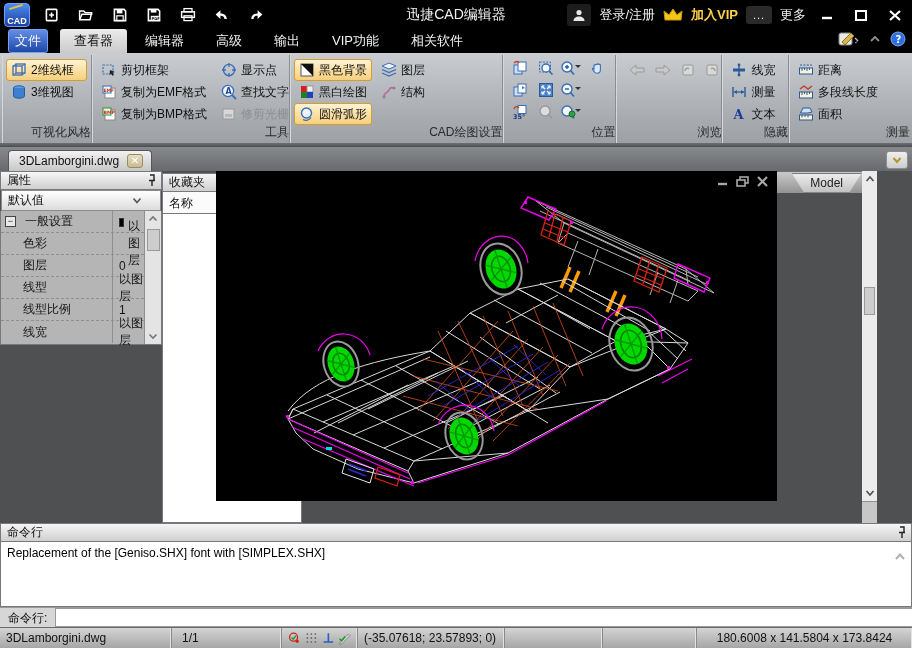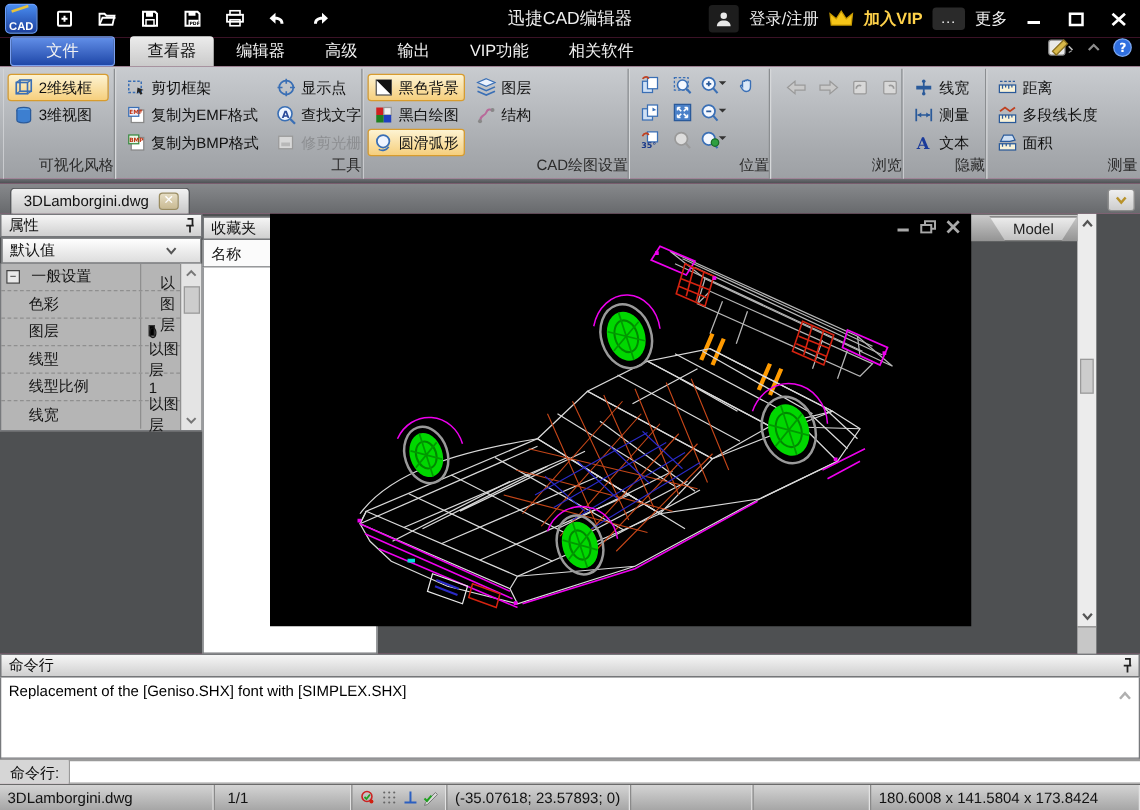--- a/index.html
+++ b/index.html
@@ -23,21 +23,21 @@
   .persontile { width:24px; height:22px; background:#1d1d1d; border-radius:3px;
                 display:flex; align-items:center; justify-content:center; }
   .dots { width:26px; height:18px; background:#2a2a2a; border-radius:3px; color:#fff;
           font-size:11px; letter-spacing:1px; display:flex; align-items:center; justify-content:center; }
   .winctl { width:26px; height:22px; display:flex; align-items:center; justify-content:center; }
 
   
   .menubar { position:relative; height:23px; background:#000; display:flex; align-items:flex-end; padding-left:8px; }
   .mtab { color:#f2f2f2; font-size:13px; padding:3px 14px; margin-right:4px; }
   .mtab.file { background:linear-gradient(#628fe8,#1f47a8); border:1px solid #7aa0f0; border-radius:3px;
-               padding:2px 28px; margin-right:12px; }
+               padding:2px 6px; margin-right:12px; }
   .mtab.active { background:linear-gradient(#ececec,#cacaca); color:#111; border-radius:3px 3px 0 0; }
   .mb-right { position:absolute; right:6px; bottom:2px; display:flex; align-items:center; gap:7px; }
 
   
   .ribbon { height:90px; background:linear-gradient(#c9ccd0,#a8abaf 72%,#9da0a4);
             display:flex; padding:2px 2px 0 2px; }
   .rgroup { display:flex; flex-direction:column; position:relative; padding:2px 4px 0 4px;
             border-right:1px solid #8b8e91; box-shadow:1px 0 0 #d6d8da inset; }
   .rgroup-label { position:absolute; bottom:2px; left:0; right:0; text-align:right;
                   font-size:12px; color:#2b2b2b; }
@@ -71,21 +71,21 @@
   .panel-header { height:19px; background:linear-gradient(#f6f6f6,#cfcfcf); border:1px solid #77797c;
                   display:flex; align-items:center; font-size:12px; color:#111; padding:0 4px 0 6px; }
   .panel-header .spacer { flex:1; }
   .combo { height:21px; margin:0 1px; background:linear-gradient(#ffffff,#dcdcdc); border:1px solid #8a8c8e;
            display:flex; align-items:center; font-size:12px; color:#111; padding:0 18px 0 6px; }
   .combo .spacer { flex:1; }
   .propgrid { height:134px; display:flex; border:1px solid #77797c; border-top:none; background:#b5b5b5; }
   .ptable { flex:1; display:flex; flex-direction:column; }
   .prow { height:22px; display:flex; align-items:center; border-bottom:1px dashed #8f8f8f; font-size:12px; color:#161616; }
   .prow .plabel { width:112px; padding-left:22px; border-right:1px solid #8f8f8f; align-self:stretch; display:flex; align-items:center; }
-  .prow .pvalue { flex:1; padding-left:6px; display:flex; align-items:flex-end; gap:4px; }
+  .prow .pvalue { flex:1; padding-left:6px; display:flex; align-items:flex-start; gap:4px; }
   .prow.section .plabel { padding-left:4px; gap:4px; border-right:1px solid #8f8f8f; }
   .expander { width:11px; height:11px; border:1px solid #444; background:#e8e8e8; font-size:9px;
               line-height:9px; text-align:center; color:#222; margin-right:5px; }
   .swatch { width:9px; height:9px; background:#000; border:1px solid #333; }
   .pscroll { width:17px; background:#e4e4e4; border-left:1px solid #8f8f8f; display:flex;
              flex-direction:column; align-items:center; }
   .pscroll .thumb { width:13px; height:22px; background:#cdcdcd; border:1px solid #9a9a9a; margin-top:2px; }
   .favs { flex:1; display:flex; flex-direction:column; margin-top:2px; }
   .favcols { height:22px; display:flex; background:#fbfbfb; border:1px solid #77797c; border-top:none;
              font-size:12px; color:#111; }
@@ -131,21 +131,21 @@
   .statusbar { height:21px; background:linear-gradient(#d4d4d4,#a6a6a6); border-top:1px solid #6a6a6a;
                display:flex; align-items:center; font-size:12px; color:#111; }
   .sb-sec { height:100%; display:flex; align-items:center; border-right:1px solid #8a8a8a;
             box-shadow:-1px 0 0 #e3e3e3 inset; padding:0 6px; }
   .sb-file { width:172px; }
   .sb-page { width:110px; padding-left:10px; }
   .sb-icons { width:76px; gap:4px; justify-content:center; }
   .sb-coords { width:147px; }
   .sb-e1 { width:98px; }
   .sb-e2 { width:94px; }
-  .sb-dims { flex:1; justify-content:flex-start; border-right:none; }
+  .sb-dims { flex:1; justify-content:center; border-right:none; }
 </style>
 </head>
 <body>
 
 <div class="window">
 
   <div class="titlebar">
     <div class="tb-left">
       <div class="logo">CAD</div>
       <div class="tbi">

